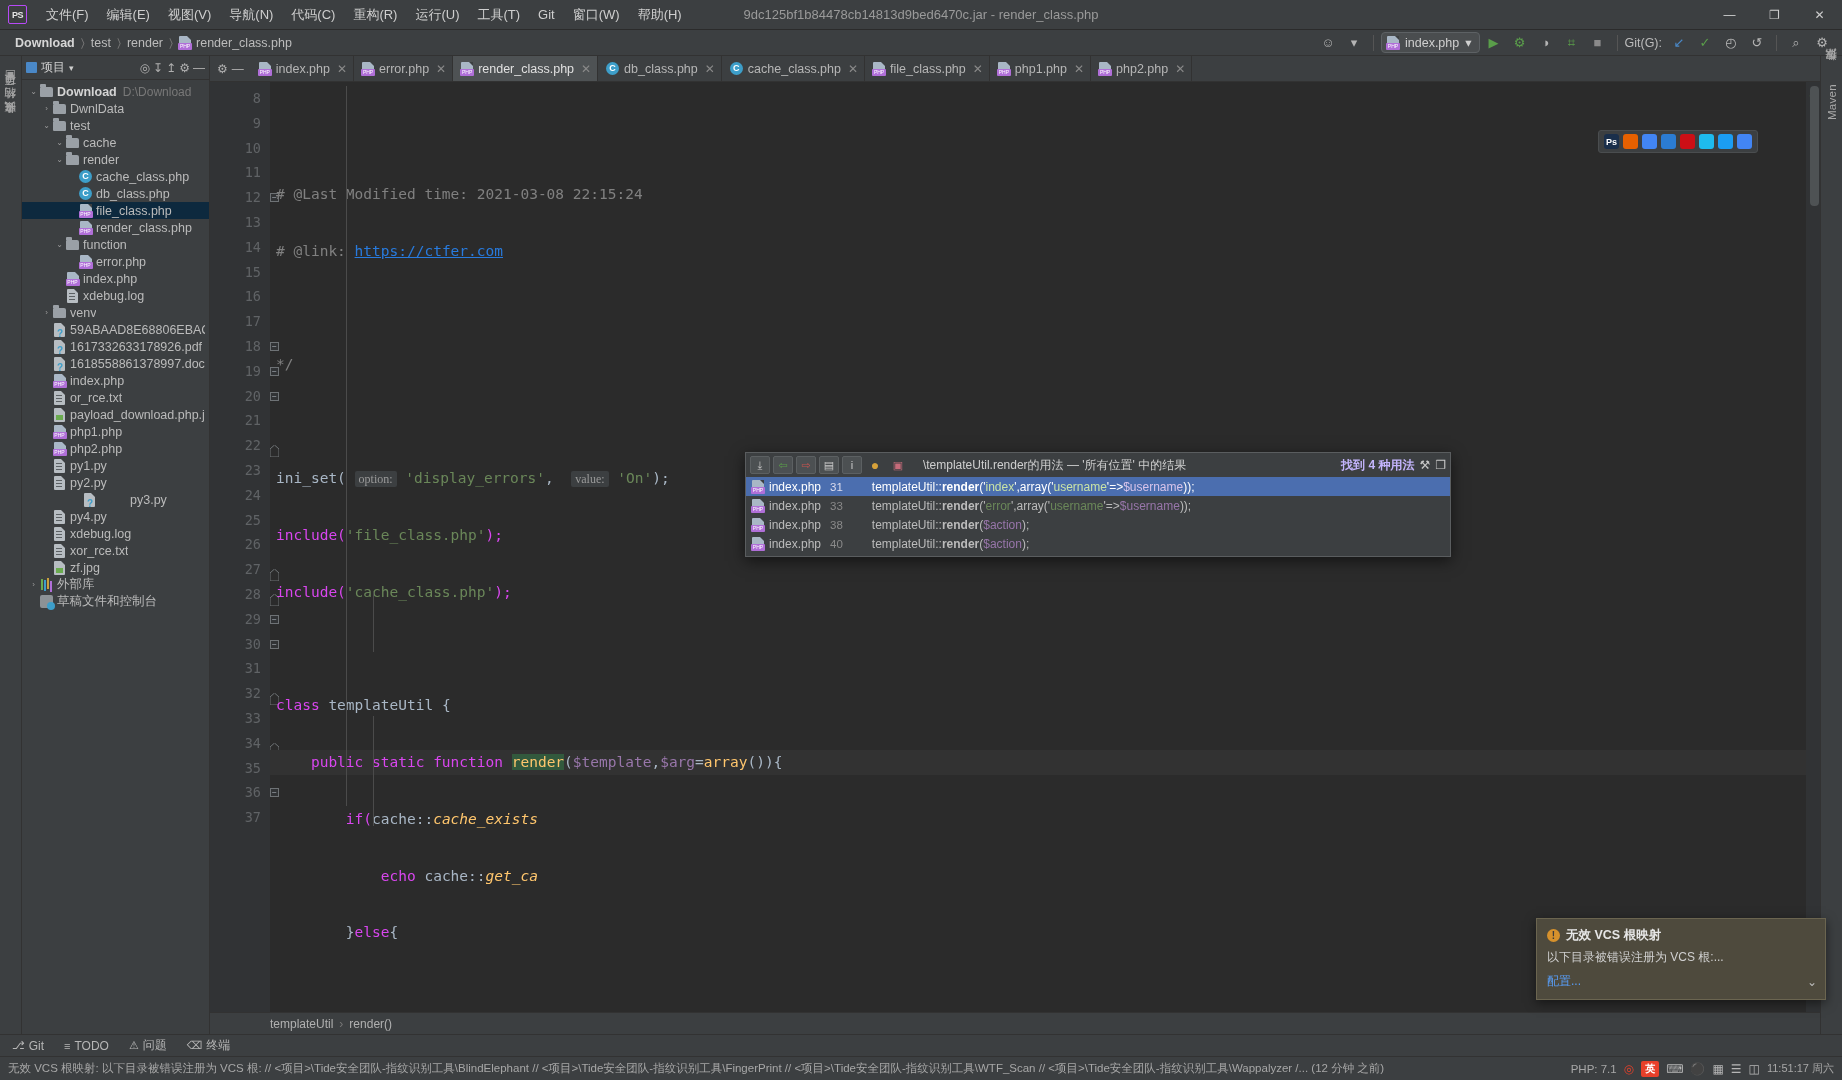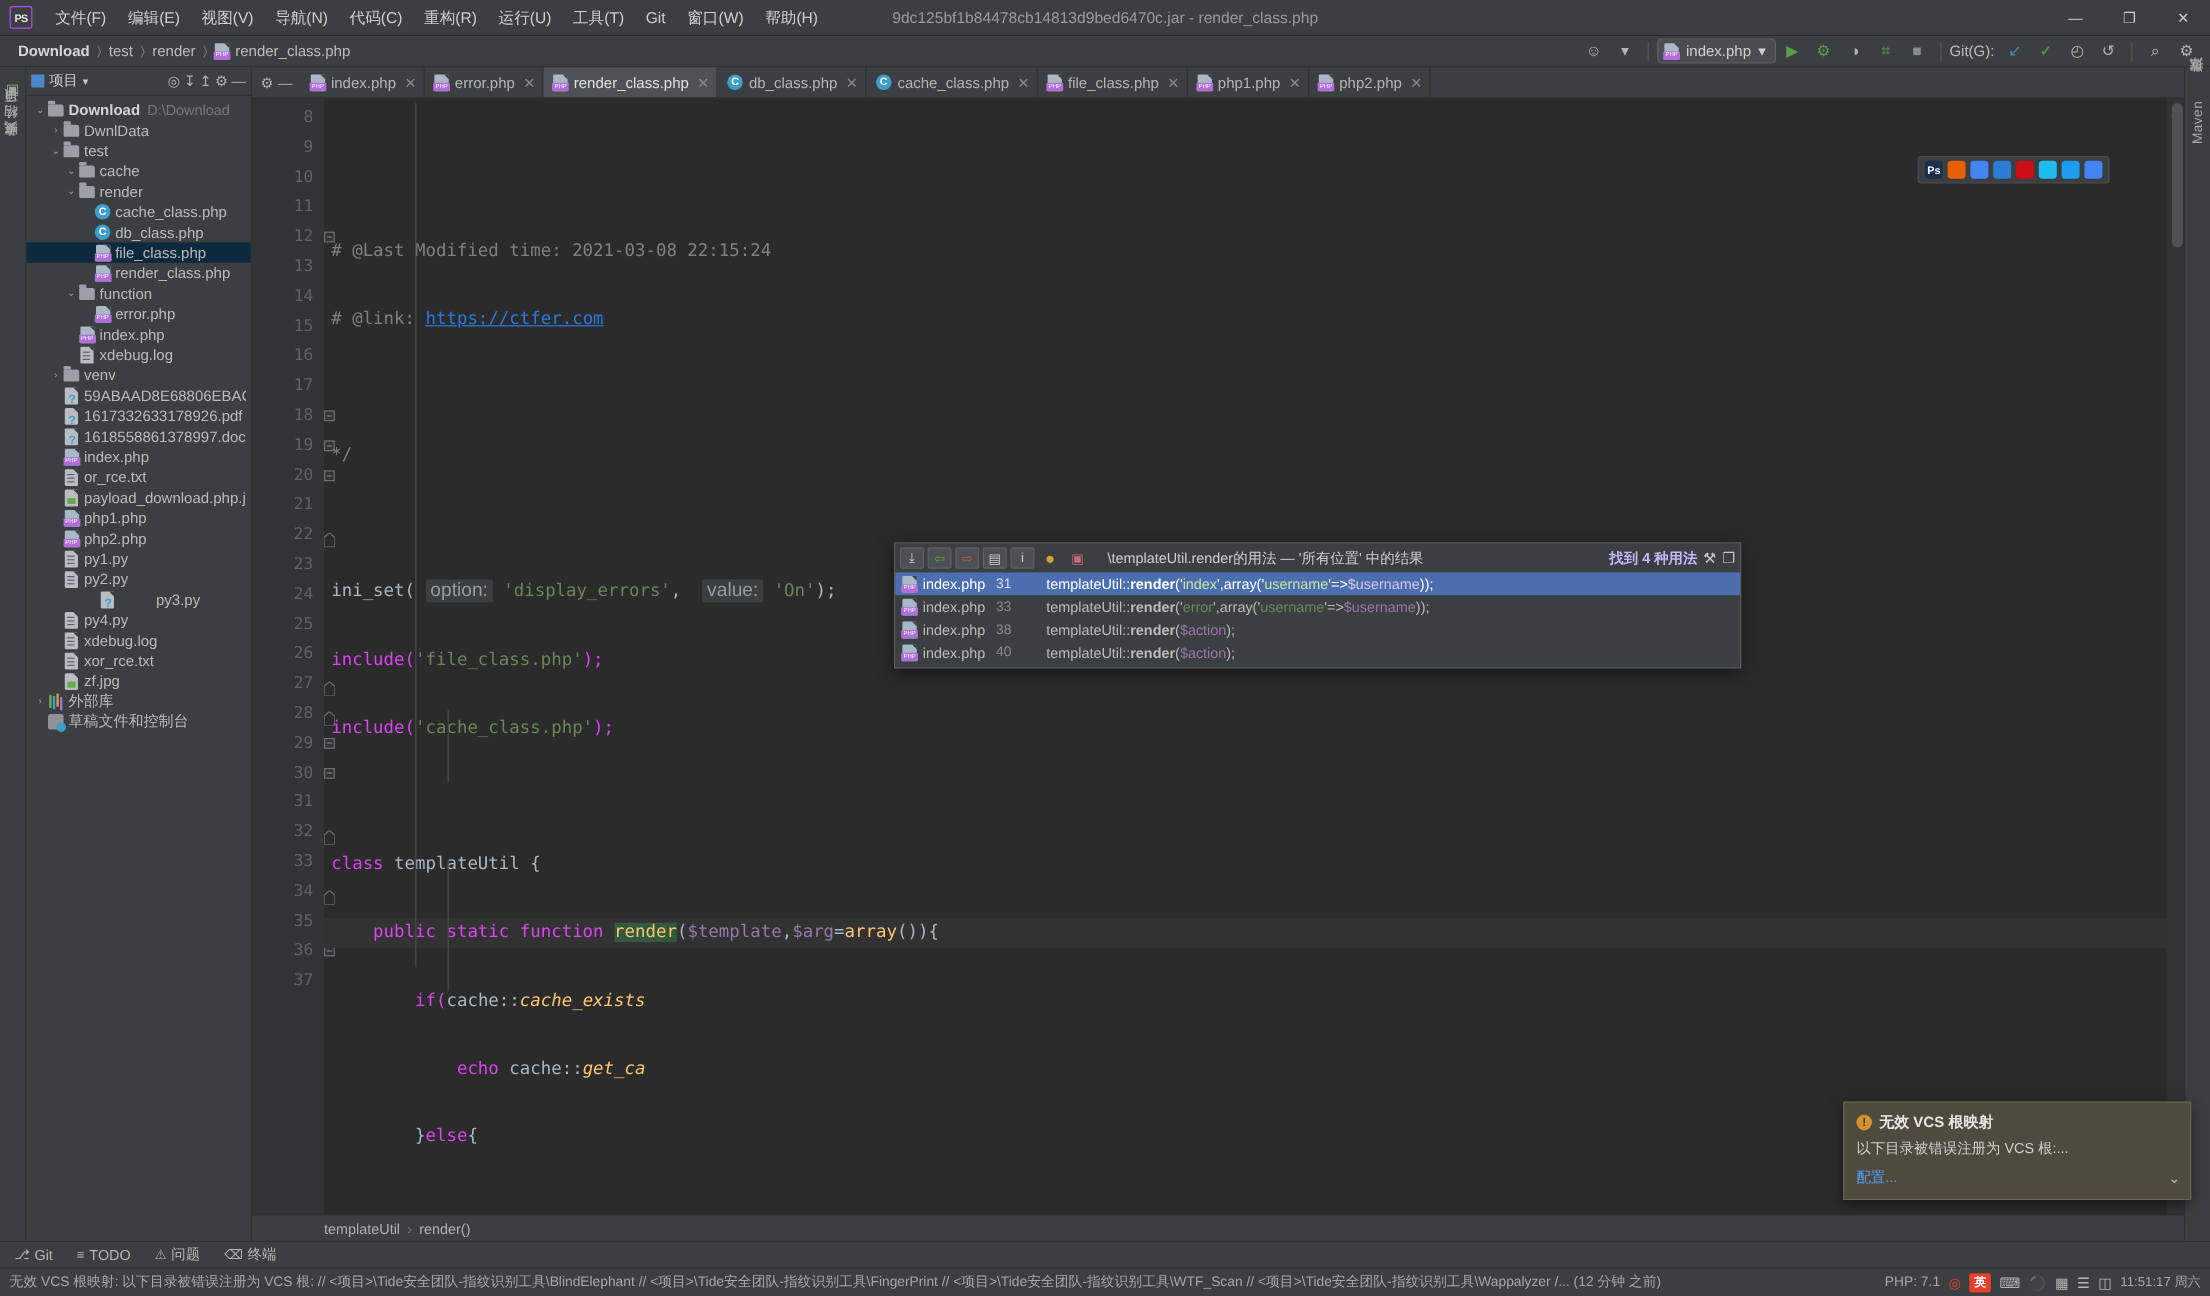--- a/index.html
+++ b/index.html
@@ -139,33 +139,33 @@
     width:60px; flex:0 0 60px; background:#313335; color:#606366; text-align:right;
     font-family:"DejaVu Sans Mono", monospace; font-size:13.5px; padding-top:4px; position:relative;
   }
   .gline { height:24.8px; line-height:24.8px; padding-right:9px; position:relative; }
   .fold-sq { position:absolute; right:-9px; top:8px; width:9px; height:9px; border:1px solid #6e7275; color:#9aa0a6;
              font-size:8px; line-height:7px; text-align:center; background:#313335; }
   .fold-pin { position:absolute; right:-9px; top:7px; width:9px; height:12px; }
 
   .code {
     flex:1 1 auto; position:relative; font-family:"DejaVu Sans Mono", monospace;
-    font-size:14.5px; padding-top:19px; color:#a9b7c6; overflow:hidden; white-space:pre;
+    font-size:14.5px; padding-top:4px; color:#a9b7c6; overflow:hidden; white-space:pre;
   }
   .cline { height:24.8px; line-height:24.8px; padding-left:6px; }
   .cline.cur { background:#323232; }
   .kw { color:#d946ef; }
   .str { color:#6a8759; }
   .cmt { color:#808080; }
   .fn { color:#ffc66d; }
   .var { color:#9876aa; }
   .cls { color:#a9b7c6; }
   .ital { font-style:italic; color:#ffc66d; }
   .link { color:#287bde; text-decoration:underline; }
-  .param-hint { background:#3c3f41; color:#9a9a9a; font-size:16px; padding:1px 4px; border-radius:2px; font-family:Liberation Sans, sans-serif;}
+  .param-hint { background:#3c3f41; color:#9a9a9a; font-size:12px; padding:1px 4px; border-radius:2px; font-family:Liberation Serif, serif;}
   .hl-ident { background:#32593d; }
   .indent-guide { position:absolute; width:1px; background:#4b4b4b; }
 
   
   .marker-col { width:14px; flex:0 0 14px; background:#313335; position:relative; }
   .marker-check { position:absolute; top:6px; left:2px; color:#5a9e4a; font-size:12px; }
   .scroll-thumb { position:absolute; right:1px; top:4px; width:9px; height:120px; background:#4e5254; border-radius:4px;}
 
   
   .float-icons {

